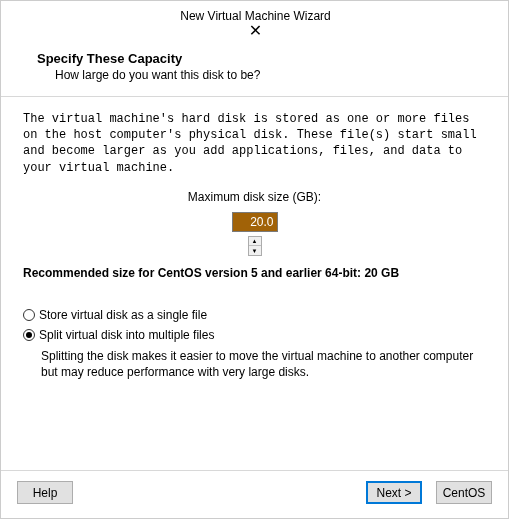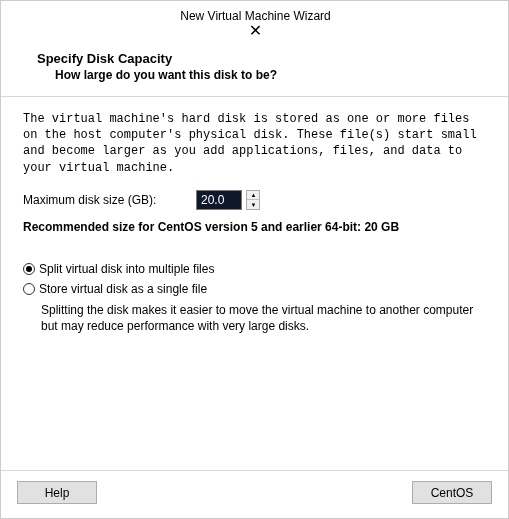--- a/index.html
+++ b/index.html
@@ -36,48 +36,48 @@
       padding: 6px 12px 14px 36px;
     }
     .header-title {
       font-weight: bold;
       font-size: 13px;
       margin-bottom: 2px;
     }
     .header-subtitle {
       font-size: 12px;
       padding-left: 18px;
-      font-weight: bold;
     }
     .hr {
       border: none;
       border-top: 1px solid #d8d8d8;
       margin: 0;
     }
     .content {
       padding: 14px 22px 10px 22px;
       flex: 1;
     }
     .desc {
       line-height: 1.35;
       margin-bottom: 14px;
       font-family: Liberation Mono, monospace;
     }
     .row-size {
       display: flex;
       align-items: center;
       gap: 4px;
       margin-bottom: 10px;
+      flex-direction: column;
     }
     .size-input {
       width: 46px;
       height: 20px;
       text-align: right;
-      padding-right: 17px;
-      background: #0f172a;
+      padding-right: 3px;
+      background: #a16207;
       color: #ffffff;
       border: 1px solid #7a7a7a;
       font-family: inherit;
       font-size: 12px;
     }
     .size-input::selection {
       background: #0078d7;
       color: #fff;
     }
     .spinner {
@@ -141,21 +141,21 @@
     .footer {
       padding: 10px 16px 14px 16px;
       display: flex;
       align-items: center;
     }
     .hr2 {
       border: none;
       border-top: 1px solid #d8d8d8;
     }
     .btn {
-      width: 80px;
+      width: 56px;
       height: 23px;
       background: #e1e1e1;
       border: 1px solid #adadad;
       font-family: inherit;
       font-size: 12px;
       cursor: pointer;
     }
     .btn.primary {
       border: 2px solid #0078d7;
       background: #e1e1e1;
@@ -172,21 +172,21 @@
   </style>
 </head>
 <body>
 
 <div class="titlebar">
   <span>New Virtual Machine Wizard</span>
   <span class="close-x">✕</span>
 </div>
 
 <div class="header-section">
-  <div class="header-title">Specify Disk Capacity</div>
+  <div class="header-title">Specify These Capacity</div>
   <div class="header-subtitle">How large do you want this disk to be?</div>
 </div>
 
 <hr class="hr">
 
 <div class="content">
   <div class="desc">The virtual machine's hard disk is stored as one or more files on the host computer's physical disk. These file(s) start small and become larger as you add applications, files, and data to your virtual machine.</div>
 
   <div class="row-size">
     <span>Maximum disk size (GB):</span>
@@ -195,32 +195,33 @@
     <div class="spinner">
       <button class="spin-btn">▲</button>
       <button class="spin-btn">▼</button>
     </div>
   </div>
 
   <div class="recommend">Recommended size for CentOS version 5 and earlier 64-bit: 20 GB</div>
 
   <div class="radio-group">
     <div class="radio-row">
+      <span class="radio-circle"></span>
+      <span>Store virtual disk as a single file</span>
+    </div>
+    <div class="radio-row">
       <span class="radio-circle selected"></span>
       <span>Split virtual disk into multiple files</span>
-    </div>
-    <div class="radio-row">
-      <span class="radio-circle"></span>
-      <span>Store virtual disk as a single file</span>
     </div>
     <div class="radio-desc">Splitting the disk makes it easier to move the virtual machine to another computer but may reduce performance with very large disks.</div>
   </div>
 </div>
 
 <hr class="hr2">
 
 <div class="footer">
   <button class="btn">Help</button>
   <div class="footer-spacer"></div>
   <div class="btn-gap"></div>
+  <button class="btn primary">Next &gt;</button>
   <div class="btn-gap-lg"></div>
   <button class="btn">CentOS</button>
 </div>
 
 </body></html>

